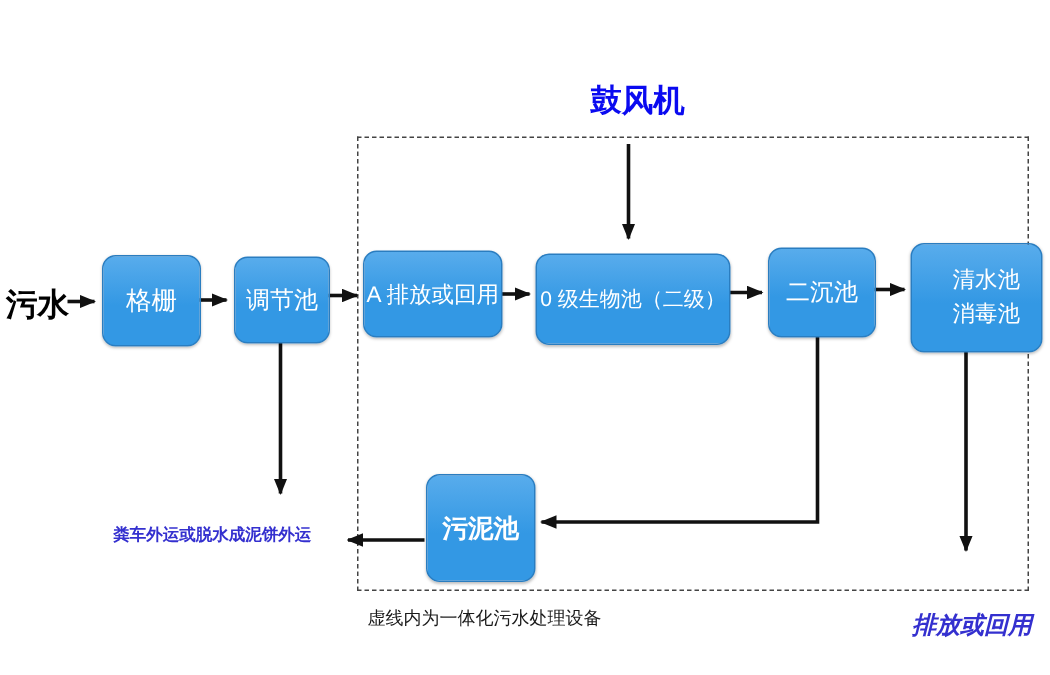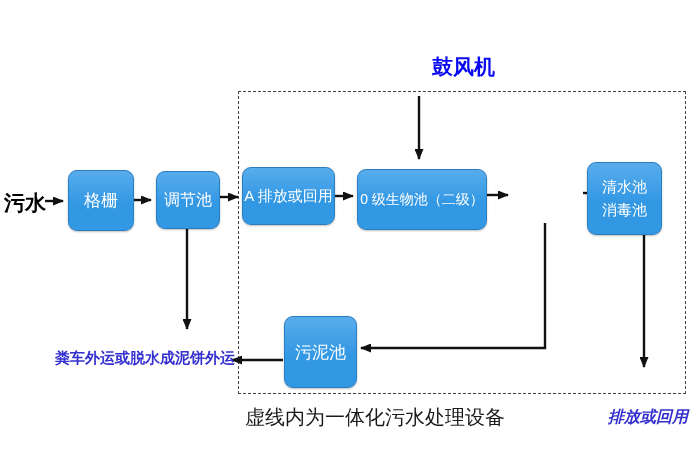--- a/index.html
+++ b/index.html
@@ -24,27 +24,27 @@
     background:linear-gradient(180deg,var(--box-fill-light,#58acec) 0%,var(--box-fill,#3398e4) 55%);
     border:1.5px solid var(--box-border,#2a7dc0);border-radius:9px;
     color:var(--box-text,#fff);font-size:16px;text-align:center;white-space:nowrap;
     box-shadow:0 1px 2px rgba(0,0,0,0.25);
   }
   .n-grid{left:68px;top:170px;width:64px;height:59px;font-size:17px;}
   .n-reg{left:156px;top:171px;width:62px;height:56px;}
   .n-abio{left:242px;top:167px;width:91px;height:56px;font-size:15px;}
   .n-obio{left:357px;top:169px;width:128px;height:59px;font-size:14px;}
   .n-sed{left:512px;top:165px;width:70px;height:58px;}
-  .n-clear{left:587px;top:162px;width:73px;height:71px;font-size:15px;line-height:1.5;}
-  .n-sludge{left:284px;top:316px;width:71px;height:70px;font-size:17px;}
+  .n-clear{left:607px;top:162px;width:73px;height:71px;font-size:15px;line-height:1.5;padding-left:13px;}
+  .n-sludge{left:284px;top:316px;width:71px;height:70px;font-size:17px;font-weight:bold;}
   .lbl{position:absolute;z-index:3;white-space:nowrap;}
   .lbl-sewage{left:4px;top:189px;font-size:21px;font-weight:bold;color:#000;text-align:center;}
-  .lbl-blower{left:388px;top:53px;width:74px;text-align:left;font-size:21px;font-weight:bold;color:var(--blower-blue,#0a0af0);margin-left:44px;}
-  .lbl-sludgeout{left:55px;top:349px;width:173px;text-align:center;font-size:15px;font-weight:bold;color:var(--label-blue,#3430cf);}
-  .lbl-note{left:245px;top:404px;font-size:20px;color:var(--note-black,#1a1a1a);}
+  .lbl-blower{left:388px;top:53px;width:74px;text-align:center;font-size:21px;font-weight:bold;color:var(--blower-blue,#0a0af0);}
+  .lbl-sludgeout{left:55px;top:349px;width:173px;text-align:center;font-size:11px;font-weight:bold;color:var(--label-blue,#3430cf);}
+  .lbl-note{left:245px;top:404px;font-size:12px;color:var(--note-black,#1a1a1a);}
   .lbl-discharge{left:606px;top:407px;width:82px;text-align:right;font-size:16px;font-weight:bold;color:var(--label-blue,#3430cf);font-style:italic;}
 </style>
 </head>
 <body>
 
 <div class="canvas">
 
   <div class="dashed-box"></div>
 
   <svg class="connector-layer" width="700" height="450" viewBox="0 0 700 450">
@@ -74,20 +74,23 @@
   </div>
   <div class="node n-reg">
     <span>调节池</span>
   </div>
   <div class="node n-abio">
     <span>A 排放或回用</span>
   </div>
   <div class="node n-obio">
     <span>0 级生物池（二级）</span>
   </div>
+  <div class="node n-sed">
+    <span>二沉池</span>
+  </div>
   <div class="node n-clear">
     <span>清水池</span>
     <span>消毒池</span>
   </div>
   <div class="node n-sludge">
     <span>污泥池</span>
   </div>
 
   <div class="lbl lbl-sludgeout">粪车外运或脱水成泥饼外运</div>
   <div class="lbl lbl-note">虚线内为一体化污水处理设备</div>

